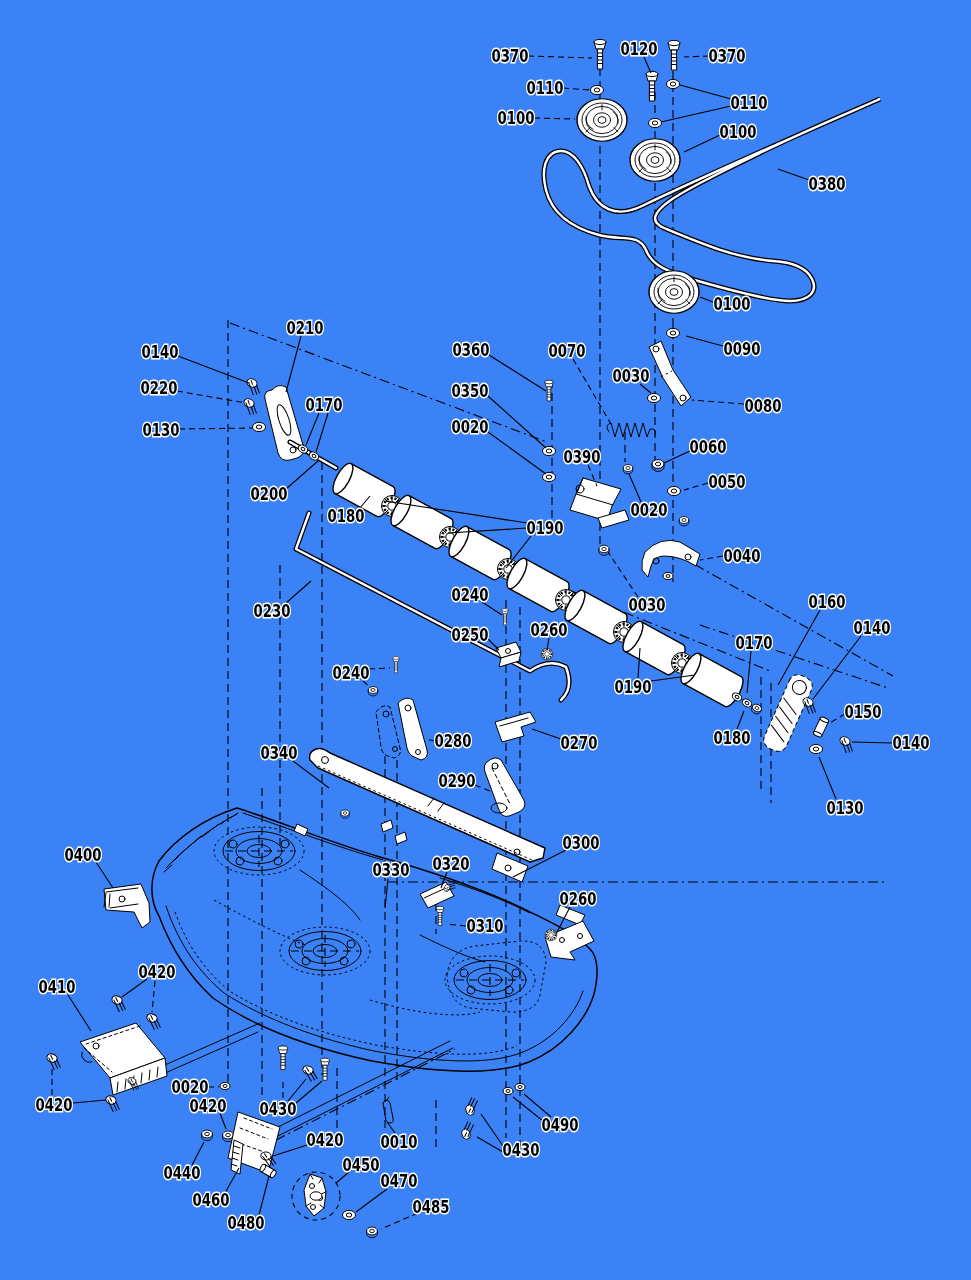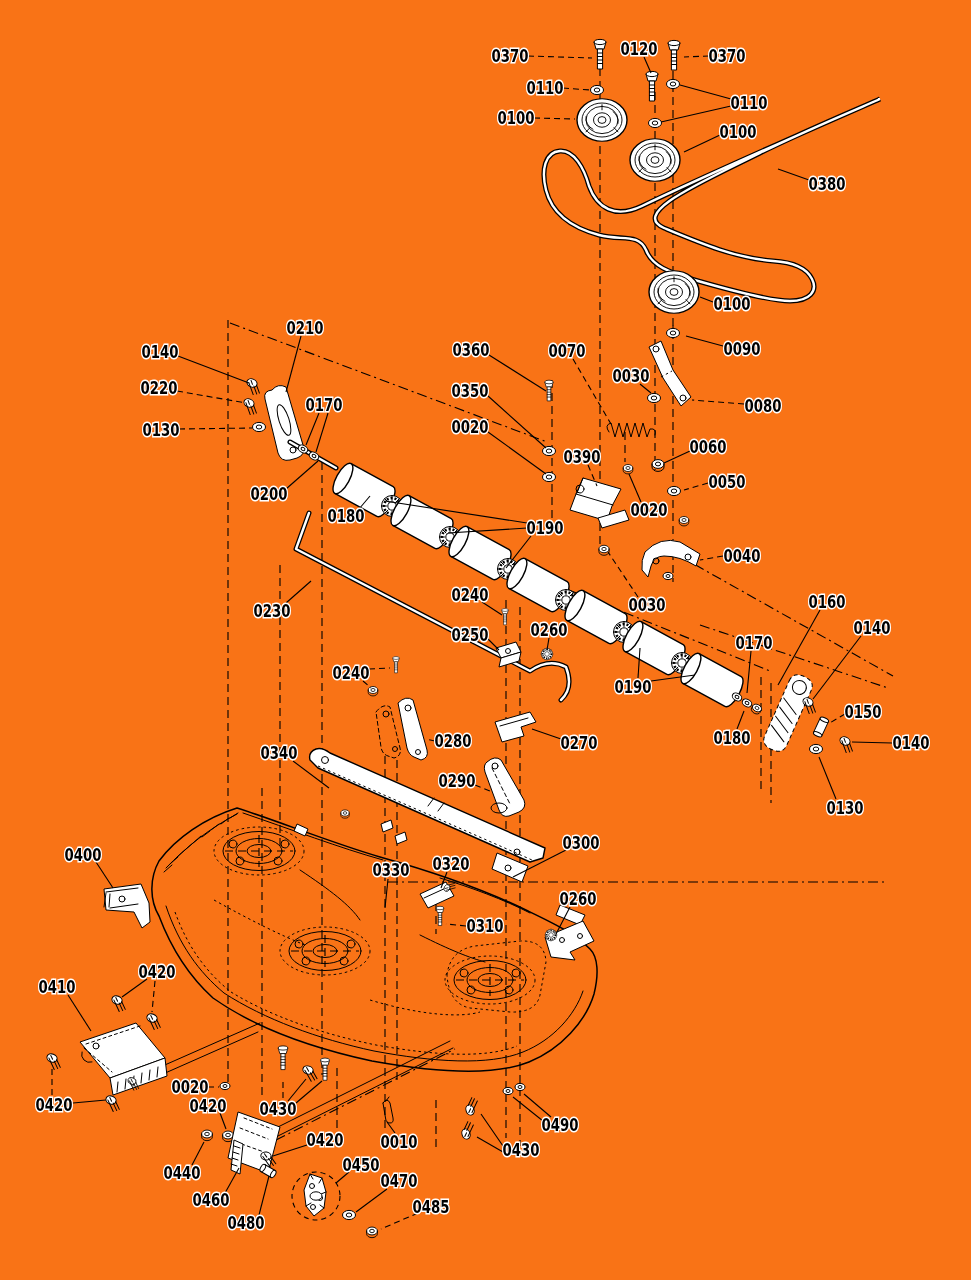--- a/index.html
+++ b/index.html
@@ -1,16 +1,16 @@
 <!DOCTYPE html>
 <html><head>
 <meta charset="utf-8">
 <style>
   html,body{margin:0;padding:0;background:#fff;}
-  #stage{position:relative;width:971px;height:1280px;background:#f97316;overflow:hidden;
+  #stage{position:relative;width:971px;height:1280px;background:#3b82f6;overflow:hidden;
          font-family:"DejaVu Sans",sans-serif;}
   svg{display:block}
   .ln  {fill:none;stroke:#000;stroke-width:1.5;stroke-linecap:round;stroke-linejoin:round;}
   .ln2 {fill:none;stroke:#000;stroke-width:1;stroke-linecap:round;stroke-linejoin:round;}
   .wfill{fill:#fff;stroke:#000;stroke-width:1.4;stroke-linejoin:round;}
   .wfill2{fill:#fff;stroke:#000;stroke-width:1;stroke-linejoin:round;}
   .cl  {fill:none;stroke:#000;stroke-width:1.1;stroke-dasharray:8 5;}
   .ph  {fill:none;stroke:#000;stroke-width:1.1;stroke-dasharray:10 4 2 4;}
   .dot {fill:none;stroke:#000;stroke-width:1;stroke-dasharray:2.5 3;}
   .lead{fill:none;stroke:#000;stroke-width:1.1;}

